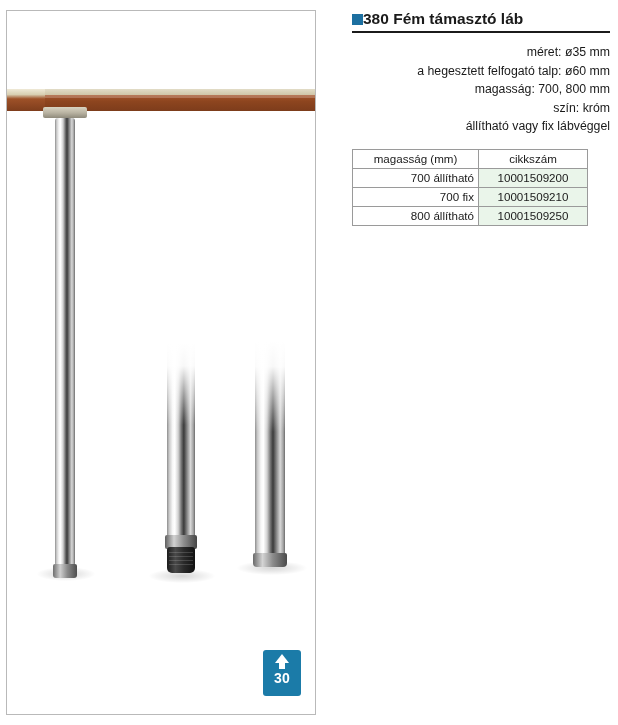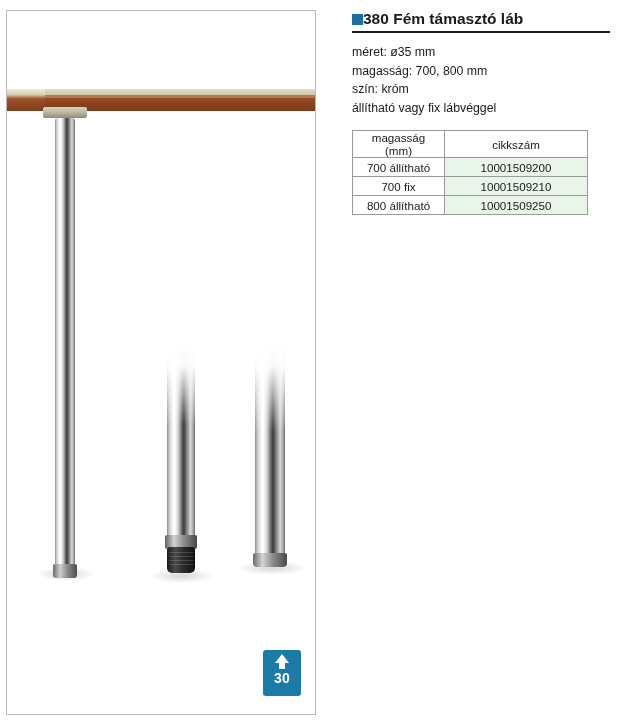--- a/index.html
+++ b/index.html
@@ -252,20 +252,21 @@
   #title-text {
     font-size: 15.5px;
     font-weight: bold;
     line-height: 18px;
     white-space: nowrap;
   }
   #spec-list {
     margin-top: 10px;
     font-size: 12.3px;
     line-height: 18.5px;
+    text-align: right;
   }
   #spec-list div { white-space: nowrap; }
 
   
   #art-table {
     margin-top: 13px;
     width: 236px;
     border-collapse: collapse;
     font-size: 11.6px;
   }
@@ -273,23 +274,23 @@
     border: 1px solid #9a9a9a;
     height: 19px;
     padding: 0 4px;
   }
   #art-table th {
     font-weight: normal;
     text-align: center;
     background: #ffffff;
   }
   #art-table td.c-size {
-    text-align: center;
-    background: #ffffff;
-    width: 92px;
+    text-align: right;
+    background: #ffffff;
+    width: 126px;
   }
   #art-table td.c-code {
     text-align: center;
     background: #eaf5ea;
   }
 </style>
 </head>
 <body>
 
 <div id="image-panel">
@@ -331,20 +332,21 @@
 
 <div id="info-panel">
 
   <div id="title-row">
     <span id="title-marker"></span>
     <span id="title-text">380 Fém támasztó láb</span>
   </div>
 
   <div id="spec-list">
     <div>méret: ø35 mm</div>
+    <div>a hegesztett felfogató talp: ø60 mm</div>
     <div>magasság: 700, 800 mm</div>
     <div>szín: króm</div>
     <div>állítható vagy fix lábvéggel</div>
   </div>
 
   <table id="art-table">
     <thead>
       <tr>
         <th>magasság (mm)</th>
         <th>cikkszám</th>

